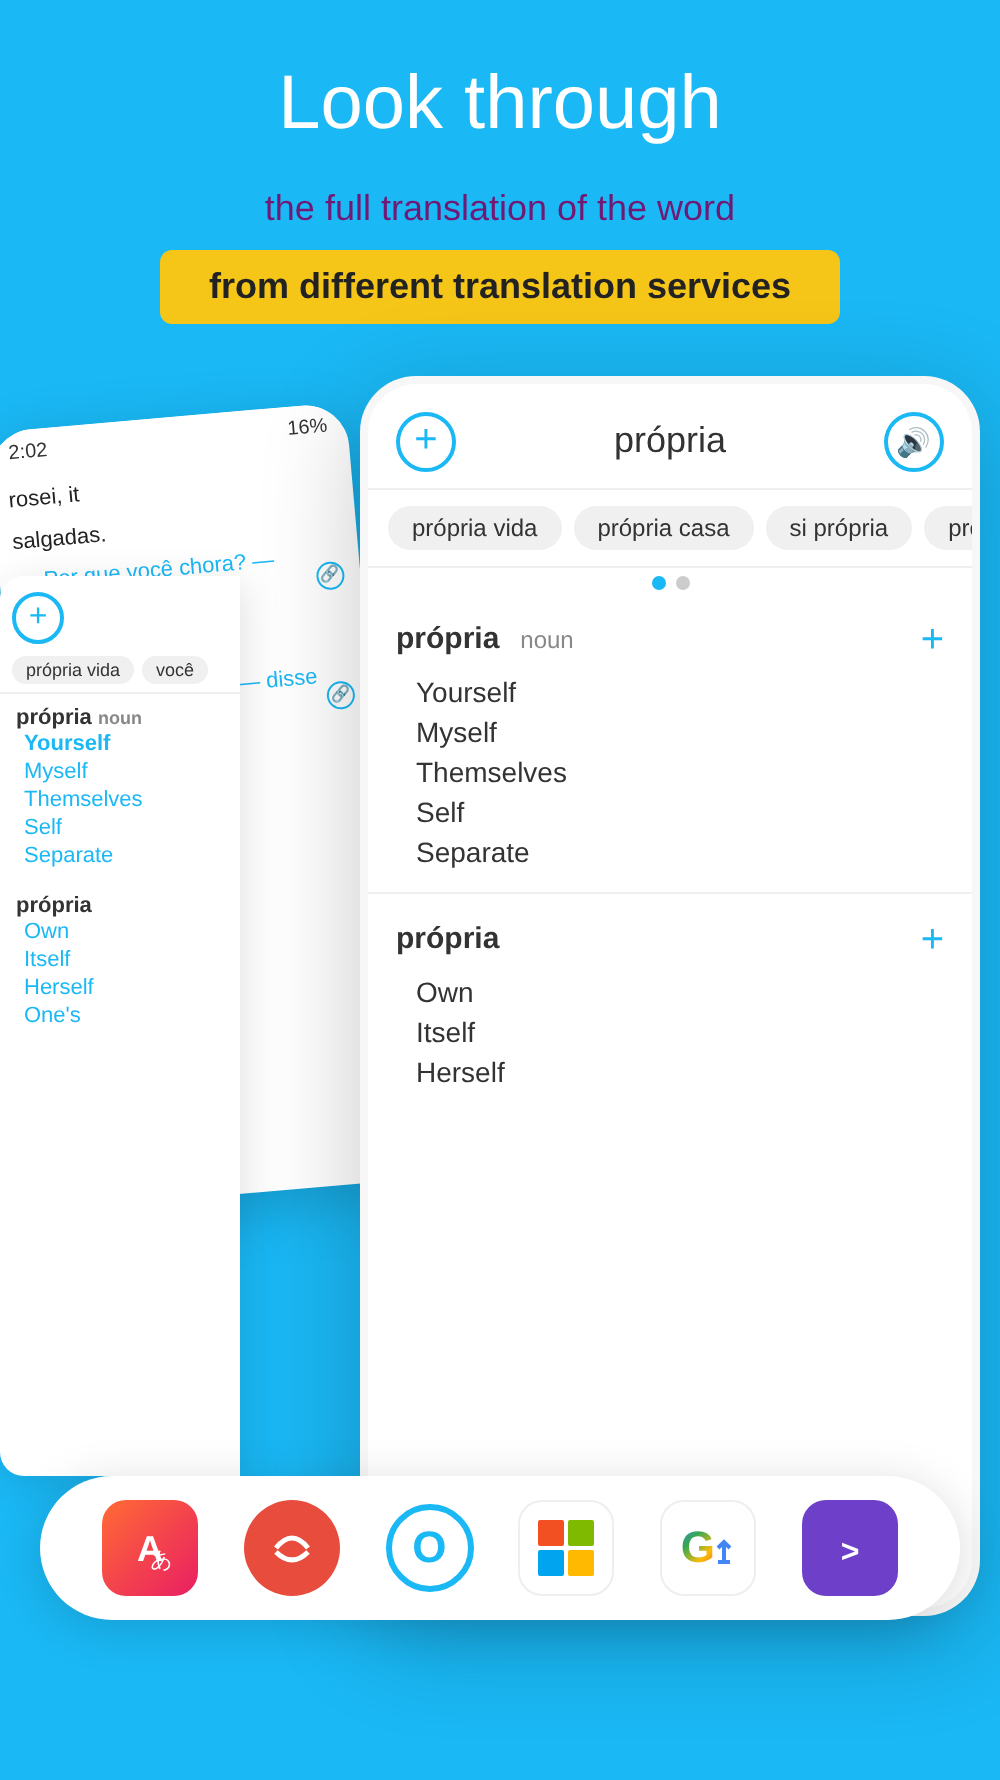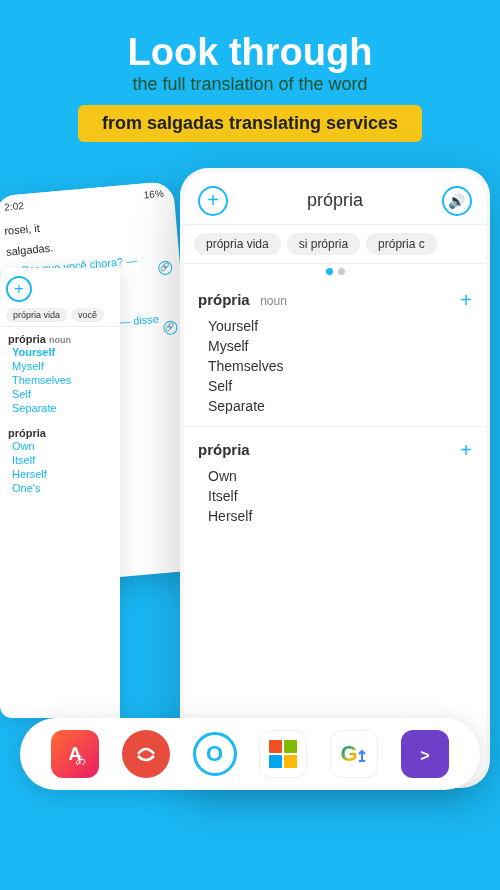--- a/index.html
+++ b/index.html
@@ -12,28 +12,28 @@
       position: relative;
     }
 
     
     .top-section {
       text-align: center;
       padding: 32px 20px 16px;
     }
     .main-title {
       font-size: 38px;
-      font-weight: 700;
+      font-weight: 400;
       color: #fff;
       line-height: 1.1;
     }
     .subtitle {
       font-size: 18px;
-      color: #14532d;
-      margin-top: 0;
+      color: #701a75;
+      margin-top: 20px;
       font-weight: 400;
     }
     .highlight-bar {
       background: #f5c518;
       color: #222;
       font-size: 18px;
       font-weight: 700;
       padding: 8px 24px;
       border-radius: 6px;
       display: inline-block;
@@ -352,21 +352,21 @@
       -webkit-background-clip: text;
       -webkit-text-fill-color: transparent;
     }
   </style>
 </head>
 <body>
 
 <div class="top-section">
   <div class="main-title">Look through</div>
   <div class="subtitle">the full translation of the word</div>
-  <div class="highlight-bar">from salgadas translating services</div>
+  <div class="highlight-bar">from different translation services</div>
 </div>
 
 <div class="phones-area">
 
   <div class="phone-back">
     <div class="phone-back-status">
       <span>2:02</span>
       <span>16%</span>
     </div>
     <div class="phone-back-content">
@@ -414,20 +414,21 @@
     <div class="phone-main-inner">
 
       <div class="dict-header">
         <div class="dict-add-btn">+</div>
         <div class="dict-word-title">própria</div>
         <div class="dict-sound-btn">🔊</div>
       </div>
 
       <div class="dict-chips">
         <span class="dict-chip">própria vida</span>
+        <span class="dict-chip">própria casa</span>
         <span class="dict-chip">si própria</span>
         <span class="dict-chip">própria c</span>
       </div>
 
       <div class="dots-row">
         <div class="dot active"></div>
         <div class="dot inactive"></div>
       </div>
 
       <div class="dict-entries">

